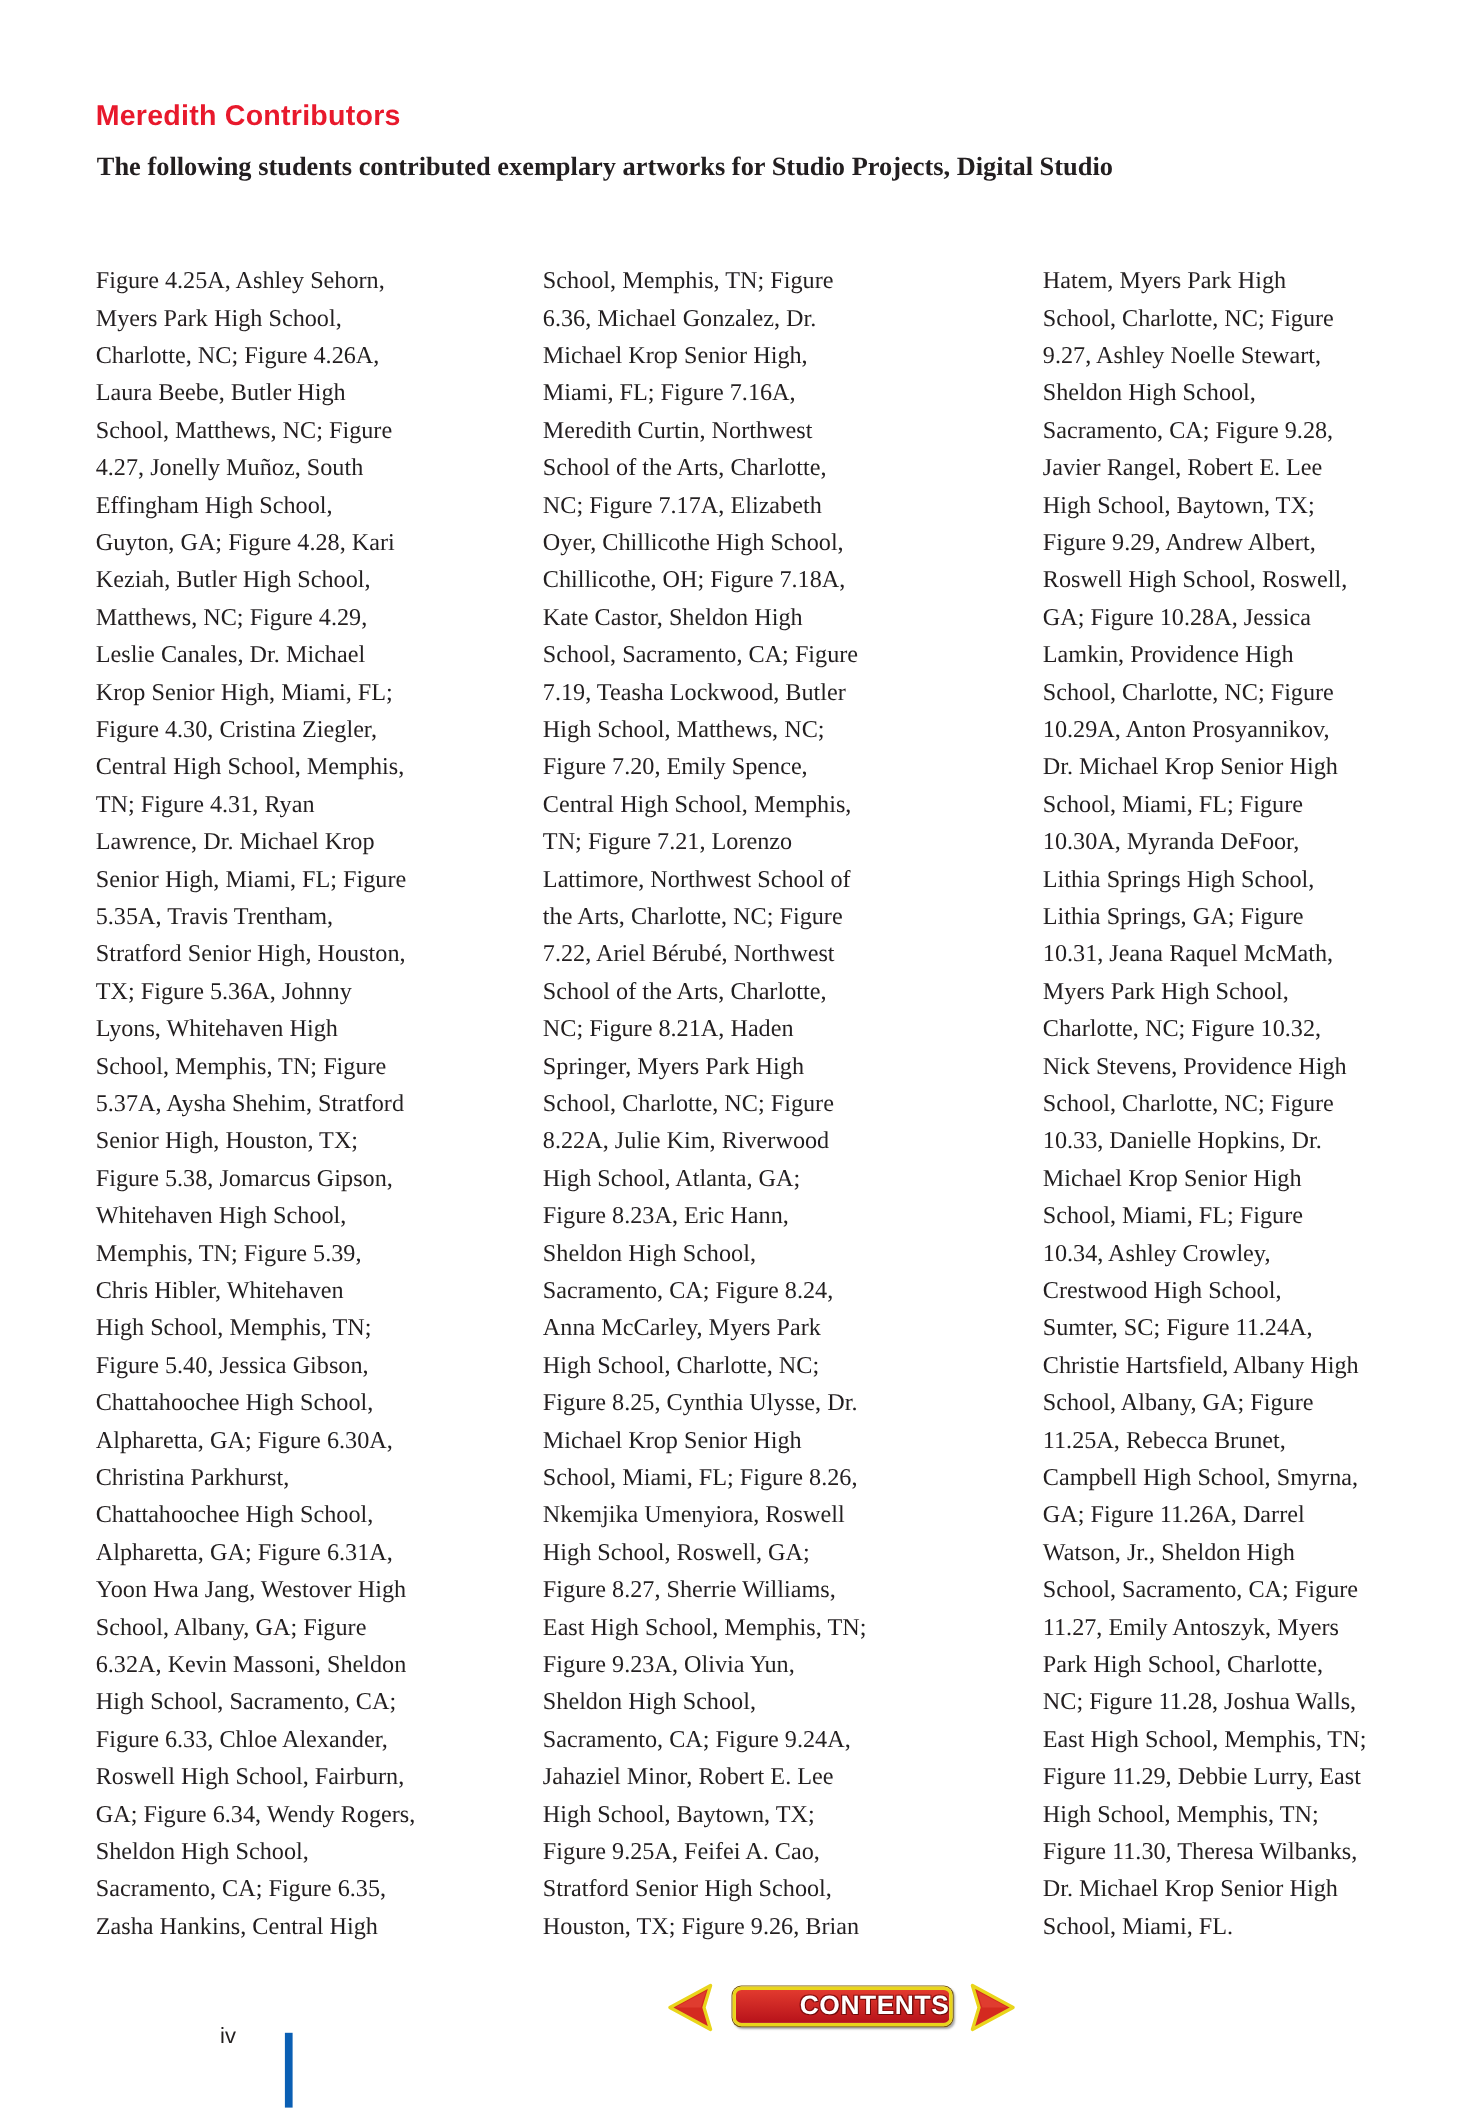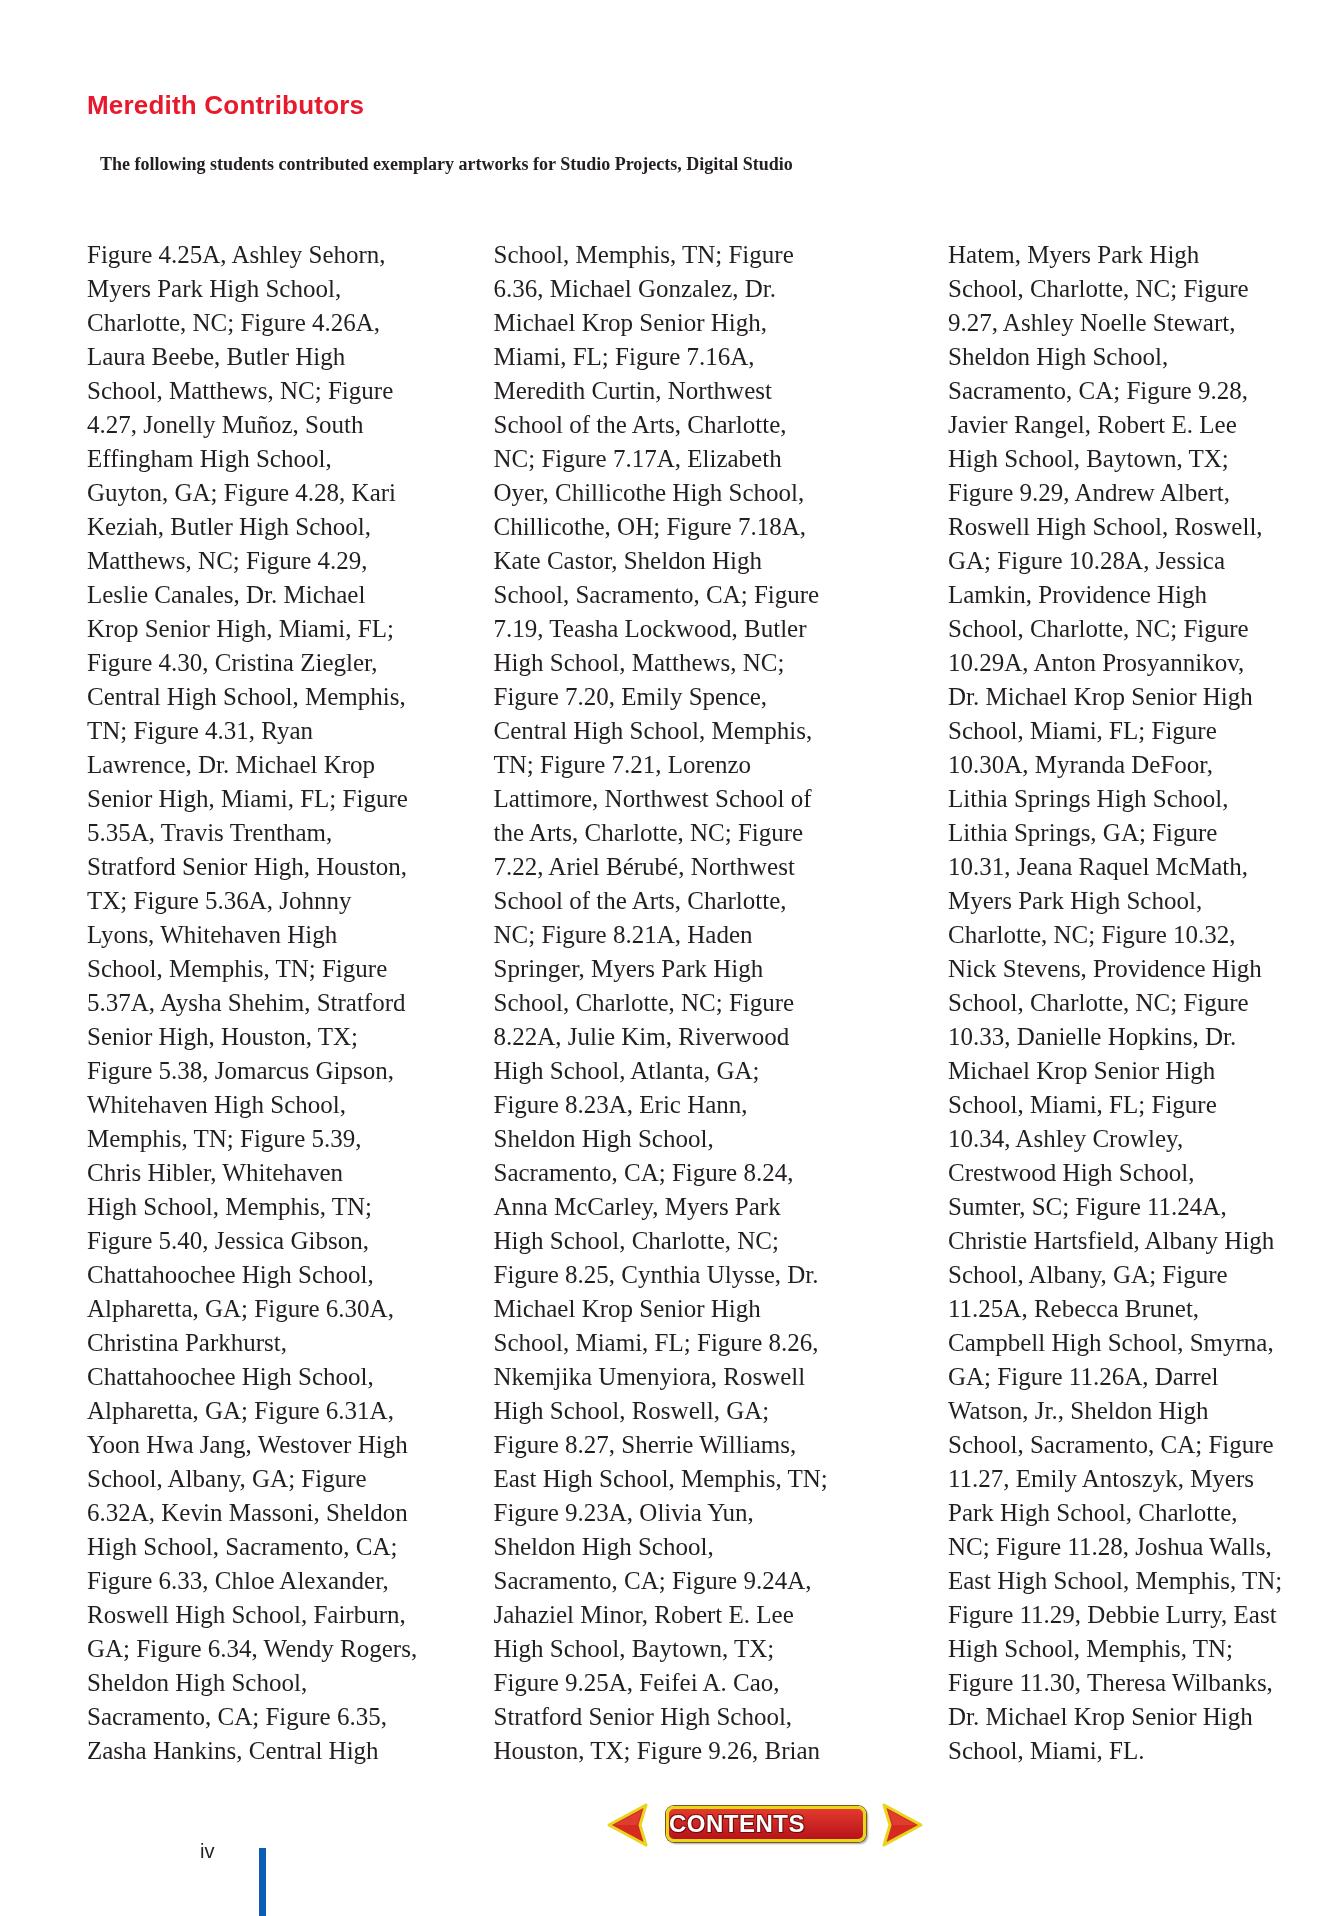--- a/index.html
+++ b/index.html
@@ -23,38 +23,38 @@
       font-weight: bold;
       font-size: 26px;
       color: #e8192c;
       letter-spacing: 0.2px;
     }
     .intro {
       position: absolute;
       left: 87px;
       top: 134px;
       width: 1200px;
-      margin: 13px;
+      margin: 1px;
       font-family: "Liberation Serif", serif;
       font-weight: bold;
-      font-size: 18px;
+      font-size: 24px;
       line-height: 34px;
       color: #231f20;
     }
     .columns {
       position: absolute;
       left: 87px;
       top: 238px;
       width: 1230px;
       display: flex;
       gap: 0;
     }
     .col {
       font-family: "Liberation Serif", serif;
-      font-size: 25px;
+      font-size: 22px;
       line-height: 34px;
       color: #231f20;
       white-space: pre;
     }
     .col-1 { width: 423px; }
     .col-2 { width: 423px; }
     .col-3 { width: 384px; margin-left: 48px; }
     .col .line { display: block; height: 34px; }
 
     .nav {
@@ -79,21 +79,21 @@
       top: 10px;
       width: 200px;
       height: 36px;
       border-radius: 8px;
       background: linear-gradient(#e23a2e, #b7121a);
       border: 3px solid #e9d51b;
       box-shadow: 0 0 0 1px #7a5a10, 2px 2px 2px rgba(0,0,0,0.35);
       box-sizing: border-box;
       display: flex;
       align-items: center;
-      justify-content: flex-start;
+      justify-content: flex-end;
       cursor: pointer;
     }
     .contents-label {
       font-family: "Liberation Sans", sans-serif;
       font-weight: bold;
       font-size: 24px;
       color: #ffffff;
       letter-spacing: 0.5px;
       text-shadow: 1px 1px 0 #6b0a0a, -1px -1px 0 #8a1010, 1px -1px 0 #8a1010, -1px 1px 0 #8a1010;
     }

